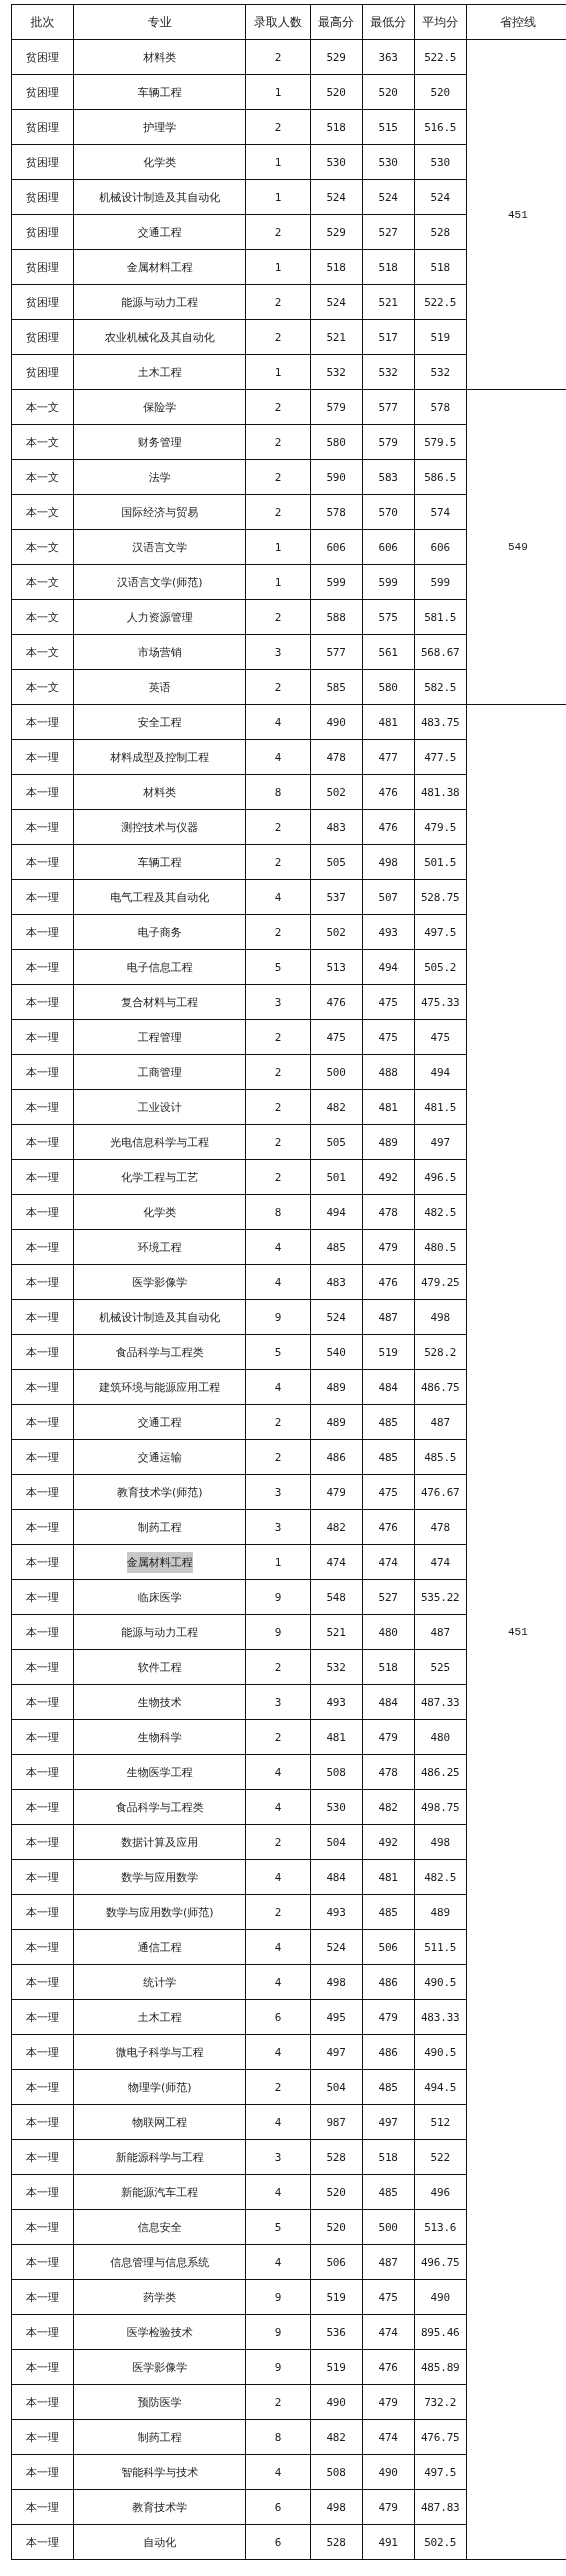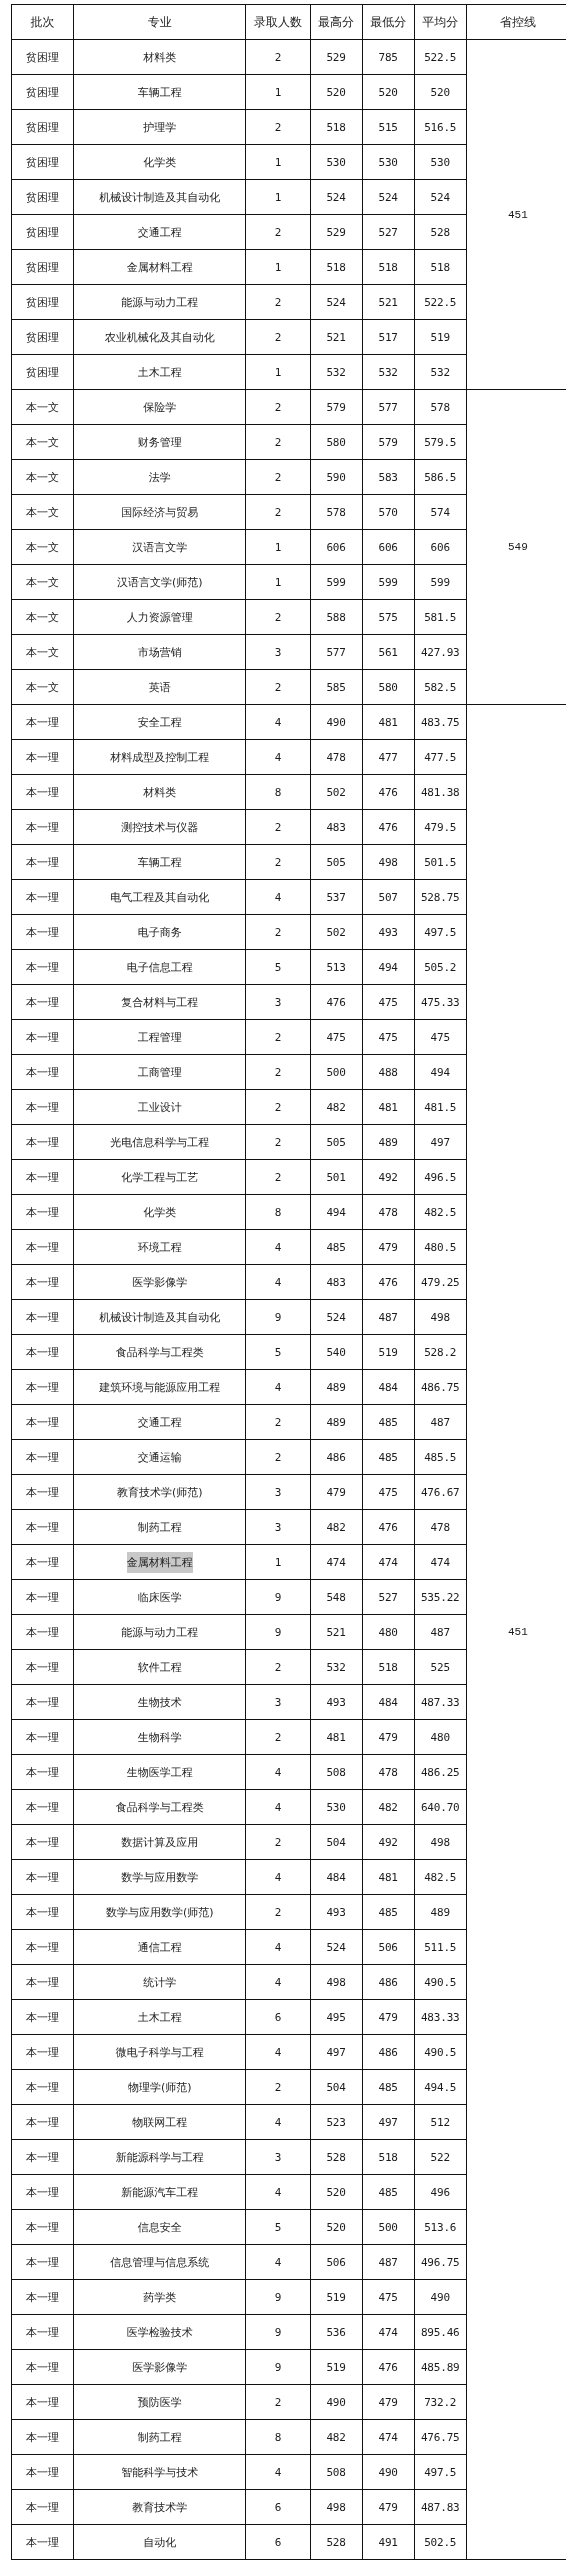--- a/index.html
+++ b/index.html
@@ -54,21 +54,21 @@
       <th>平均分</th>
       <th>省控线</th>
     </tr>
   </thead>
   <tbody id="table-body">
       <tr>
         <td class="batch">贫困理</td>
         <td class="major">材料类</td>
         <td class="num">2</td>
         <td class="num">529</td>
-        <td class="num">785</td>
+        <td class="num">363</td>
         <td class="num">522.5</td>
         <td class="ctrl" rowspan="10">451</td>
       </tr>
       <tr>
         <td class="batch">贫困理</td>
         <td class="major">车辆工程</td>
         <td class="num">1</td>
         <td class="num">520</td>
         <td class="num">520</td>
         <td class="num">520</td>
@@ -193,21 +193,21 @@
         <td class="num">588</td>
         <td class="num">575</td>
         <td class="num">581.5</td>
       </tr>
       <tr>
         <td class="batch">本一文</td>
         <td class="major">市场营销</td>
         <td class="num">3</td>
         <td class="num">577</td>
         <td class="num">561</td>
-        <td class="num">427.93</td>
+        <td class="num">568.67</td>
       </tr>
       <tr>
         <td class="batch">本一文</td>
         <td class="major">英语</td>
         <td class="num">2</td>
         <td class="num">585</td>
         <td class="num">580</td>
         <td class="num">582.5</td>
       </tr>
       <tr>
@@ -458,21 +458,21 @@
         <td class="num">508</td>
         <td class="num">478</td>
         <td class="num">486.25</td>
       </tr>
       <tr>
         <td class="batch">本一理</td>
         <td class="major">食品科学与工程类</td>
         <td class="num">4</td>
         <td class="num">530</td>
         <td class="num">482</td>
-        <td class="num">640.70</td>
+        <td class="num">498.75</td>
       </tr>
       <tr>
         <td class="batch">本一理</td>
         <td class="major">数据计算及应用</td>
         <td class="num">2</td>
         <td class="num">504</td>
         <td class="num">492</td>
         <td class="num">498</td>
       </tr>
       <tr>
@@ -528,21 +528,21 @@
         <td class="major">物理学(师范)</td>
         <td class="num">2</td>
         <td class="num">504</td>
         <td class="num">485</td>
         <td class="num">494.5</td>
       </tr>
       <tr>
         <td class="batch">本一理</td>
         <td class="major">物联网工程</td>
         <td class="num">4</td>
-        <td class="num">523</td>
+        <td class="num">987</td>
         <td class="num">497</td>
         <td class="num">512</td>
       </tr>
       <tr>
         <td class="batch">本一理</td>
         <td class="major">新能源科学与工程</td>
         <td class="num">3</td>
         <td class="num">528</td>
         <td class="num">518</td>
         <td class="num">522</td>

